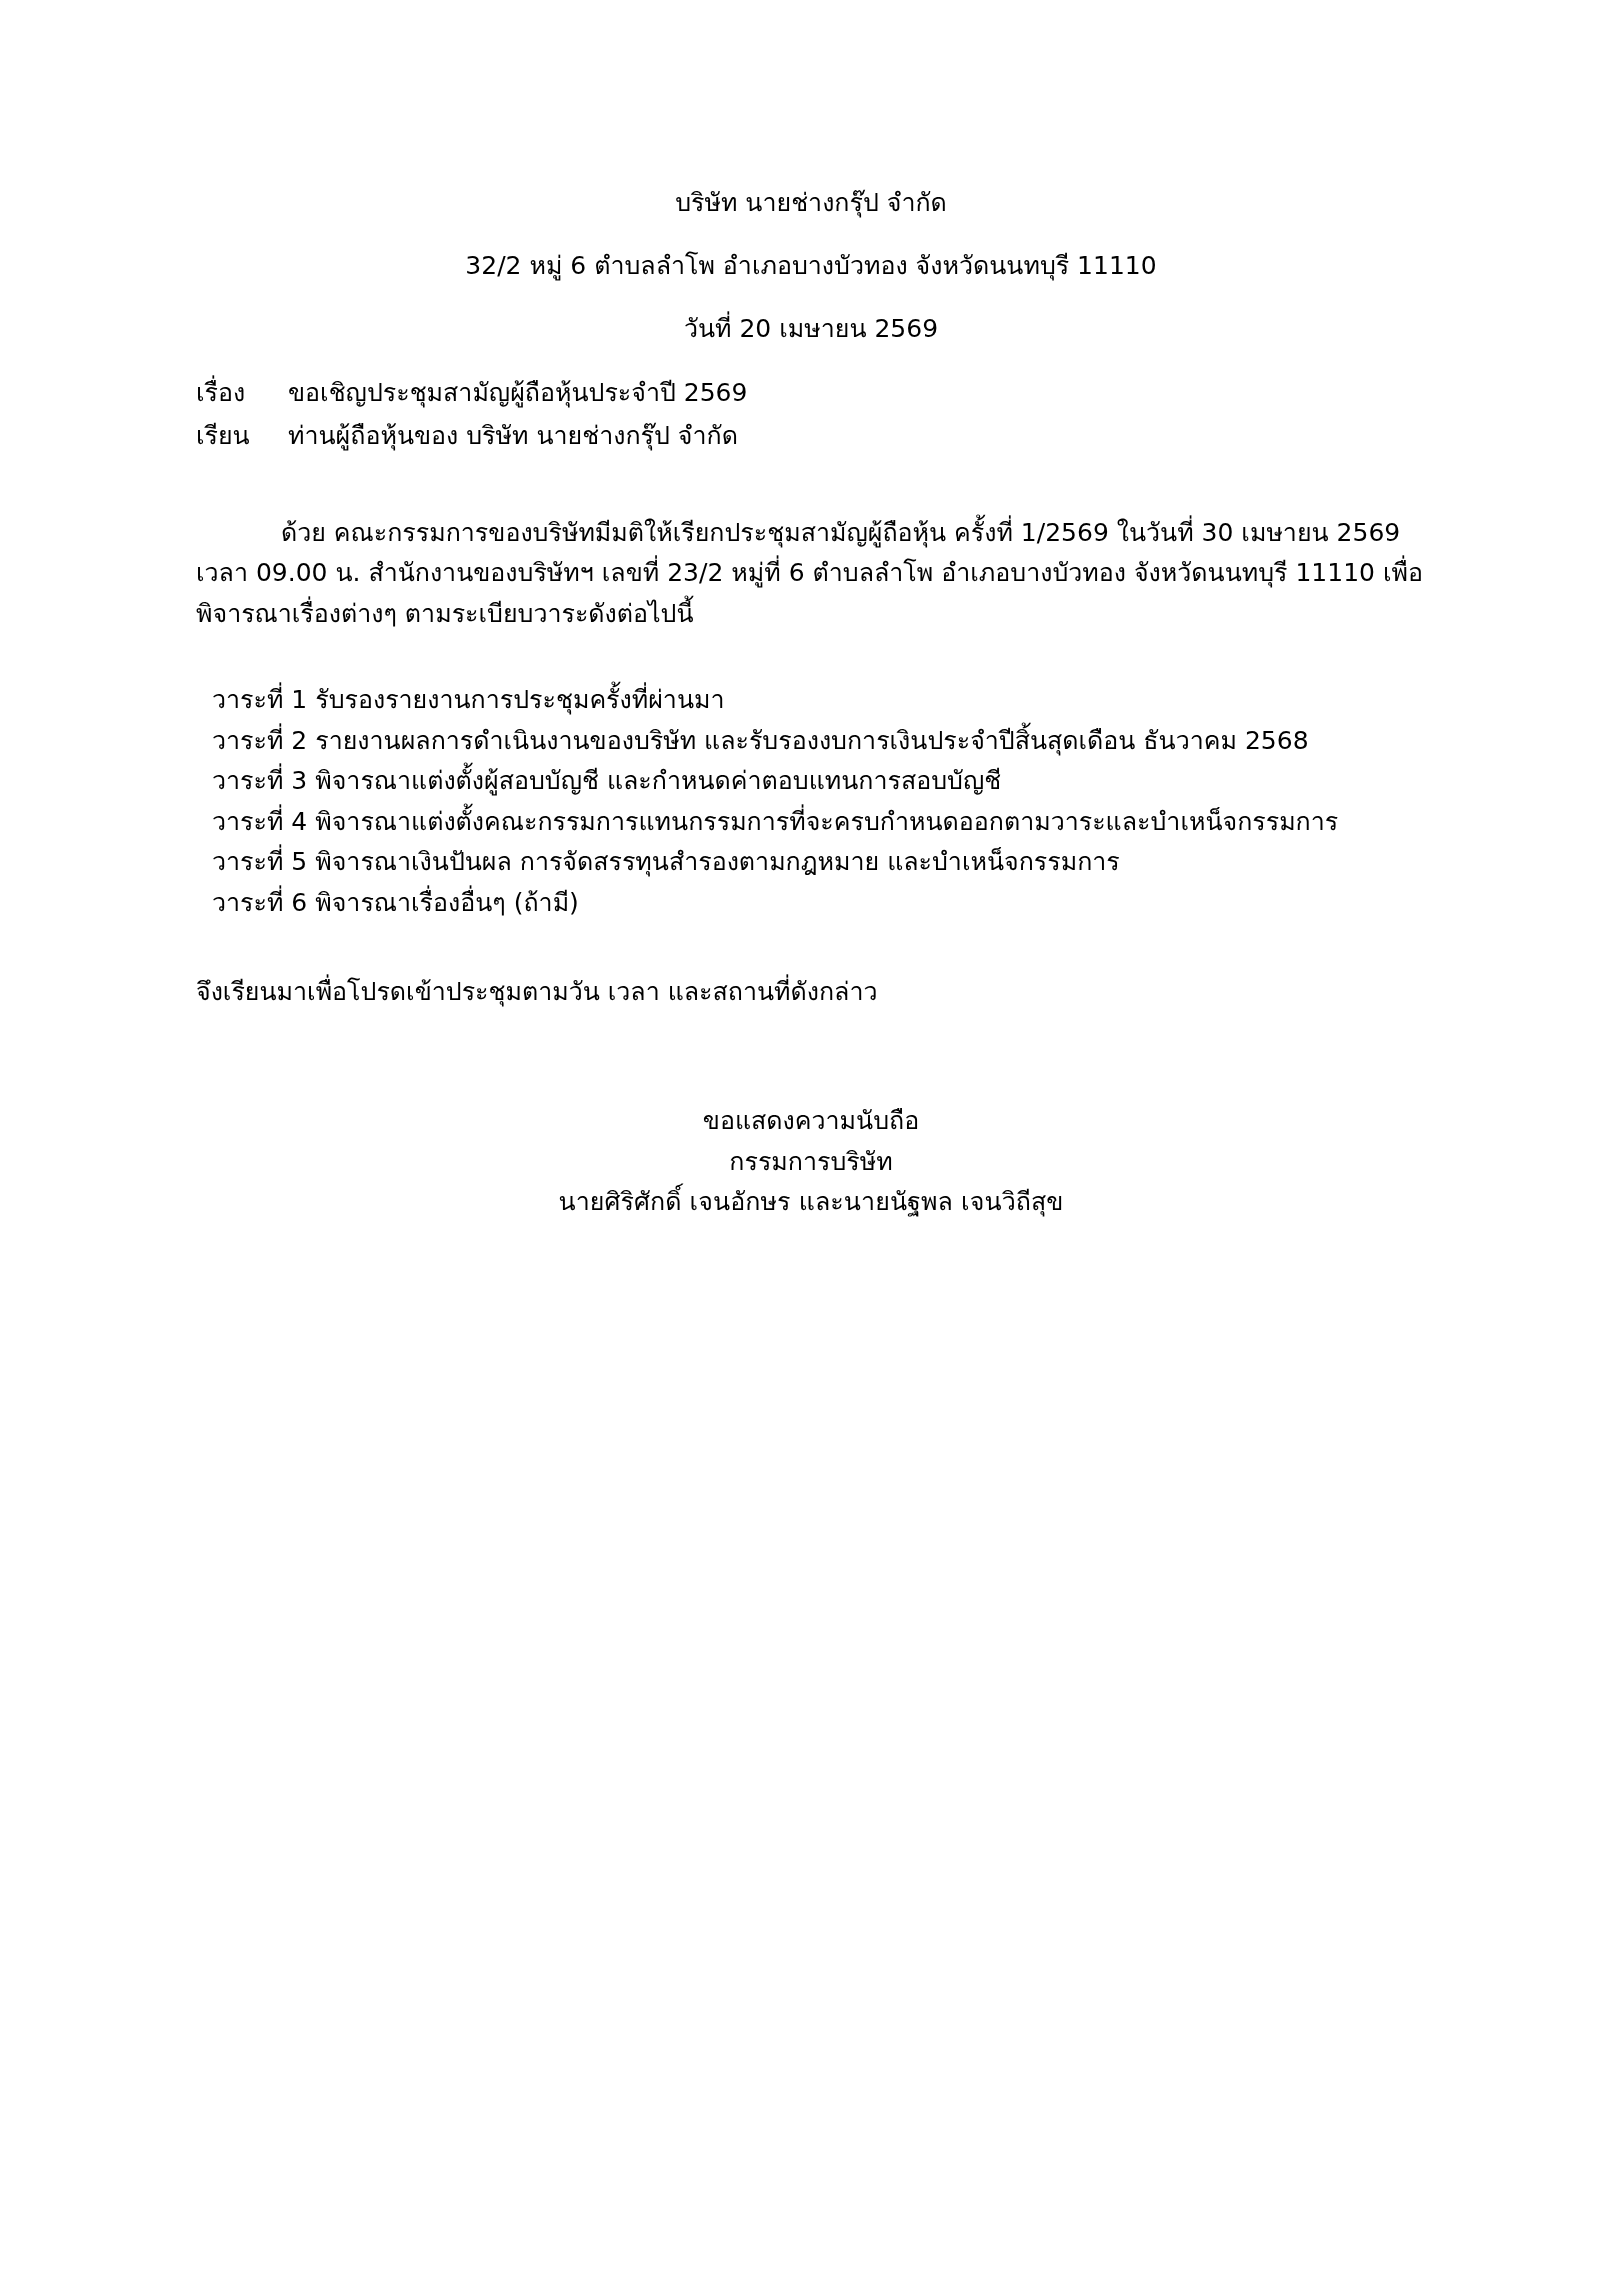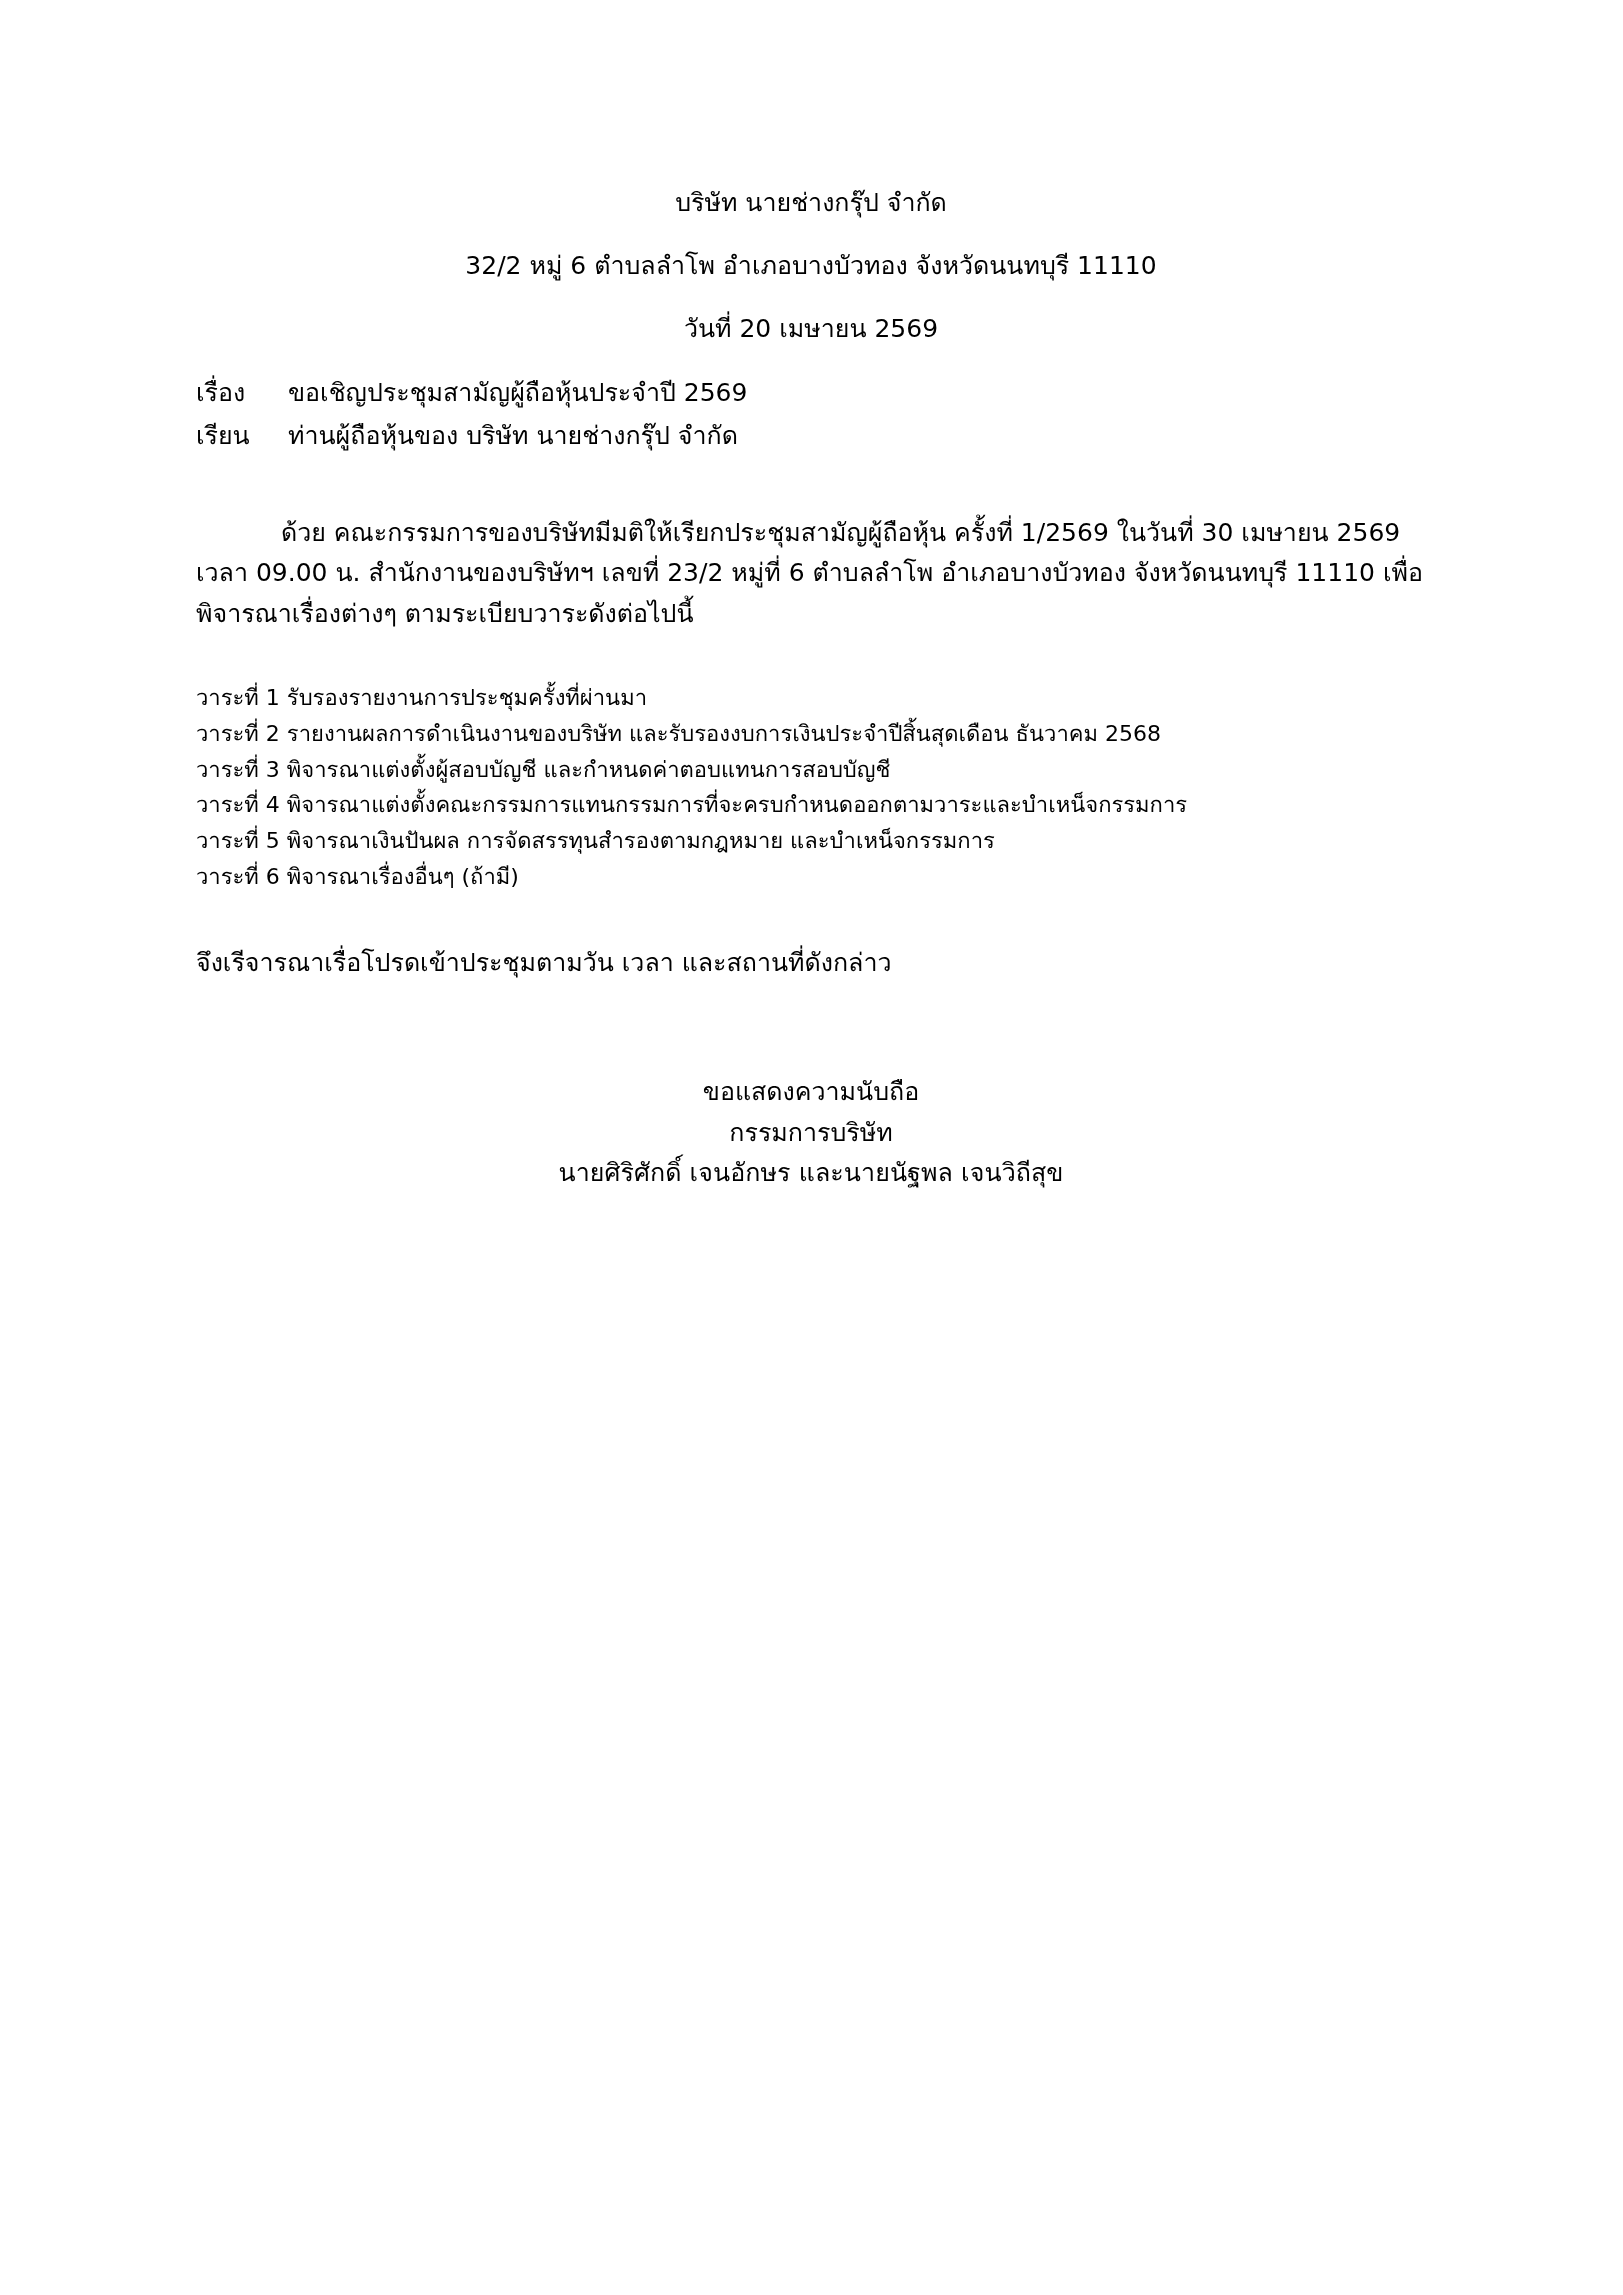--- a/index.html
+++ b/index.html
@@ -52,22 +52,23 @@
   }
   .body-para {
     margin-top: 62px;
     font-size: 25px;
     line-height: 1.62;
     text-indent: 85px;
     text-align: left;
   }
   .agenda-list {
     margin-top: 46px;
-    font-size: 22px;
+    font-size: 25px;
     line-height: 1.62;
+    margin-left: 16px;
   }
   .agenda-item {
     white-space: pre-wrap;
   }
   .closing-para {
     margin-top: 49px;
     font-size: 25px;
     line-height: 1.6;
   }
   .signature-block {
@@ -108,21 +109,21 @@
 
     <div class="agenda-list">
       <div class="agenda-item">วาระที่ 1 รับรองรายงานการประชุมครั้งที่ผ่านมา</div>
       <div class="agenda-item">วาระที่ 2 รายงานผลการดำเนินงานของบริษัท และรับรองงบการเงินประจำปีสิ้นสุดเดือน ธันวาคม 2568</div>
       <div class="agenda-item">วาระที่ 3 พิจารณาแต่งตั้งผู้สอบบัญชี และกำหนดค่าตอบแทนการสอบบัญชี</div>
       <div class="agenda-item">วาระที่ 4 พิจารณาแต่งตั้งคณะกรรมการแทนกรรมการที่จะครบกำหนดออกตามวาระและบำเหน็จกรรมการ</div>
       <div class="agenda-item">วาระที่ 5 พิจารณาเงินปันผล การจัดสรรทุนสำรองตามกฎหมาย และบำเหน็จกรรมการ</div>
       <div class="agenda-item">วาระที่ 6 พิจารณาเรื่องอื่นๆ (ถ้ามี)</div>
     </div>
 
-    <div class="closing-para">จึงเรีจารณาเรื่อโปรดเข้าประชุมตามวัน เวลา และสถานที่ดังกล่าว</div>
+    <div class="closing-para">จึงเรียนมาเพื่อโปรดเข้าประชุมตามวัน เวลา และสถานที่ดังกล่าว</div>
 
     <div class="signature-block">
       <span class="sig-line">ขอแสดงความนับถือ</span>
       <span class="sig-line">กรรมการบริษัท</span>
       <span class="sig-line sig-names">นายศิริศักดิ์  เจนอักษร และนายนัฐพล  เจนวิถีสุข</span>
     </div>
 
   </div>
 </div>
 

